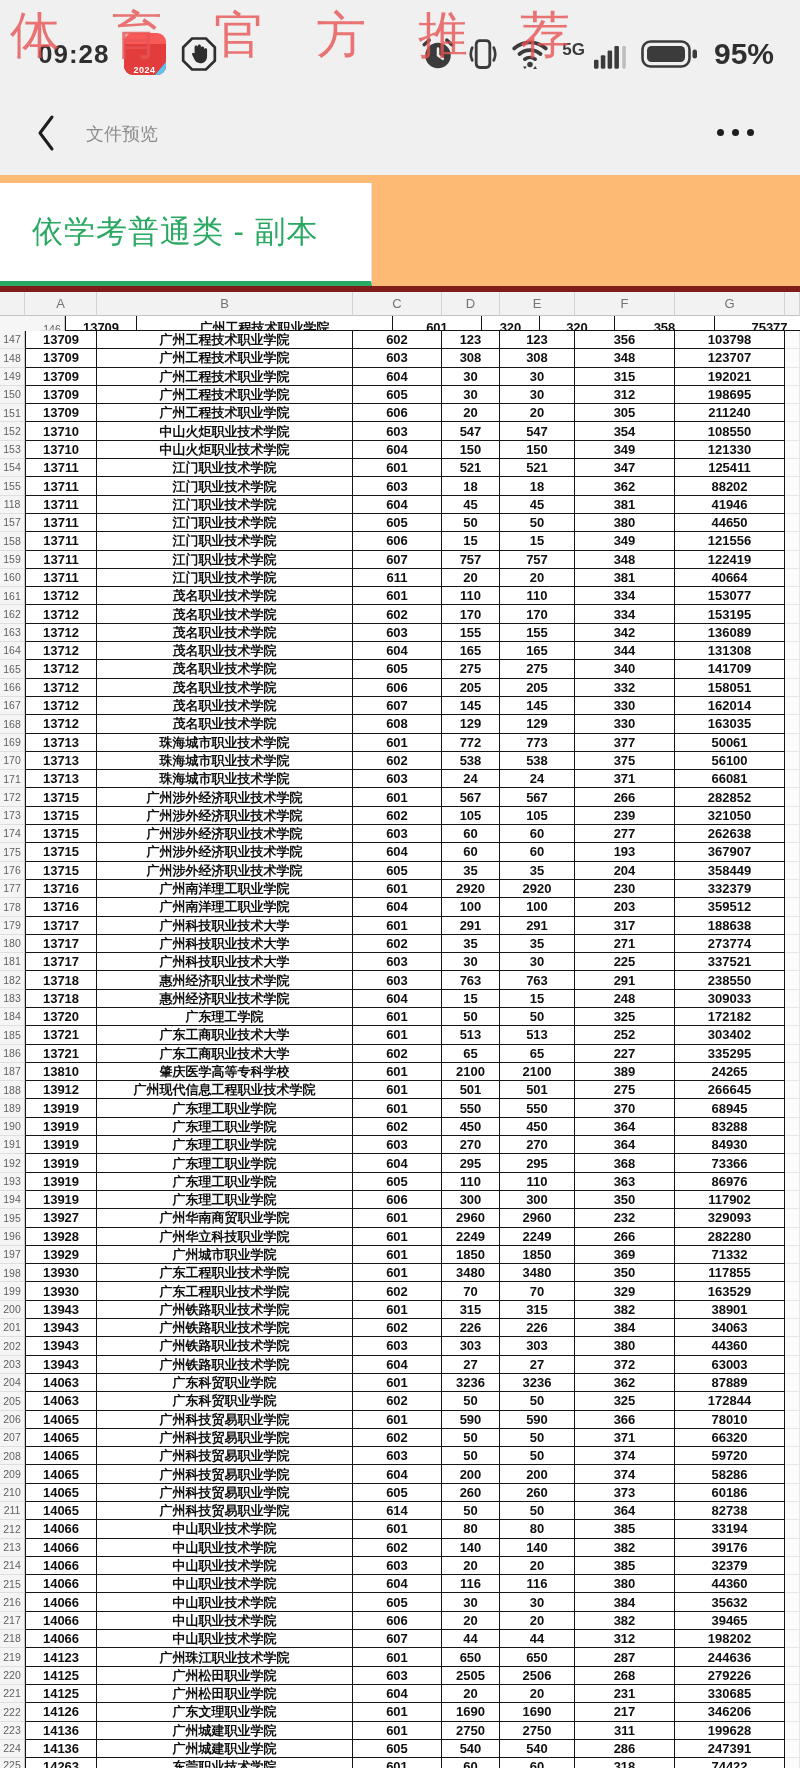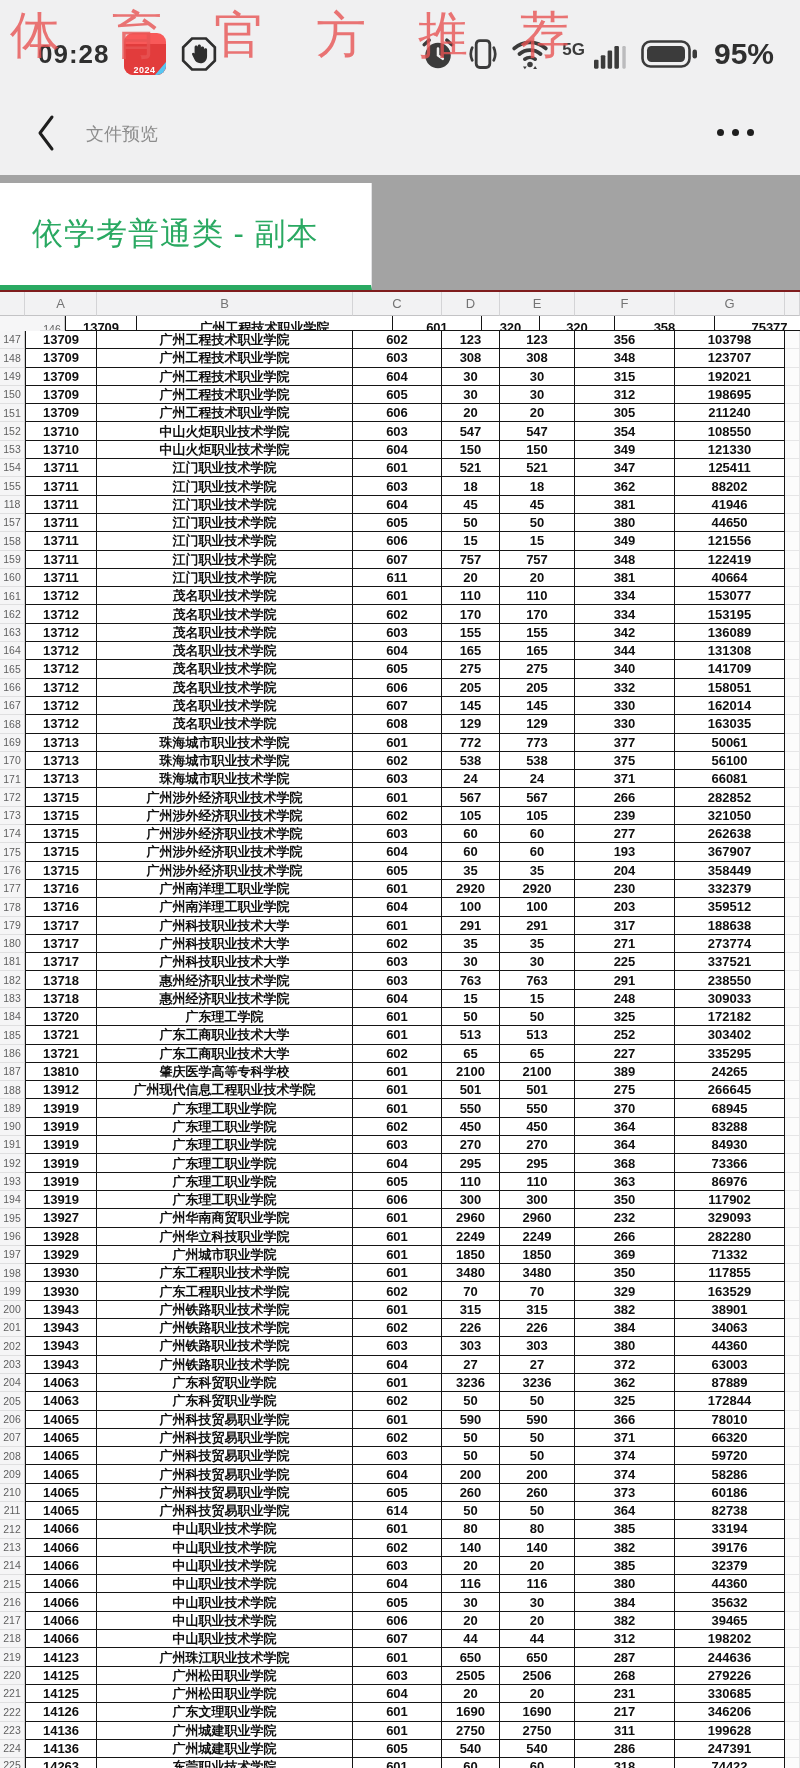--- a/index.html
+++ b/index.html
@@ -47,21 +47,21 @@
   .nav-back{display:flex;align-items:center;justify-content:center;width:40px;height:56px;}
   .nav-text{margin-left:20px;flex:1;min-width:0;}
   .nav-title{
     font-size:29px;font-weight:700;color:#1c1c1c;line-height:1.15;
     white-space:nowrap;overflow:hidden;
   }
   .nav-sub{font-size:18px;color:#8d8d8d;margin-top:3px;font-family:Liberation Serif, serif;}
   .nav-menu{display:flex;gap:8px;align-items:center;padding:10px 6px;margin-right:14px;}
   .nav-menu i{width:7px;height:7px;border-radius:50%;background:#1e1e1e;display:block;}
   
-  .tabbar{height:117px;background:#a3a3a3;position:relative;border-bottom:2px solid #7f1d1d;box-sizing:border-box;}
+  .tabbar{height:117px;background:#fdba74;position:relative;border-bottom:6px solid #7f1d1d;box-sizing:border-box;}
   .tab-active{
     position:absolute;left:0;top:8px;bottom:0;width:372px;background:#fff;
     border-bottom:5px solid #2aa962;box-sizing:border-box;
     display:flex;align-items:center;padding-left:32px;
     border-right:1px solid #e2e2e4;
   }
   .tab-label{font-size:31px;color:#2aa962;font-weight:500;letter-spacing:1px;}
   
   .sheet{background:#f6f6f7;height:1476px;overflow:hidden;}
   .trow,.thead{display:flex;width:800px;}

